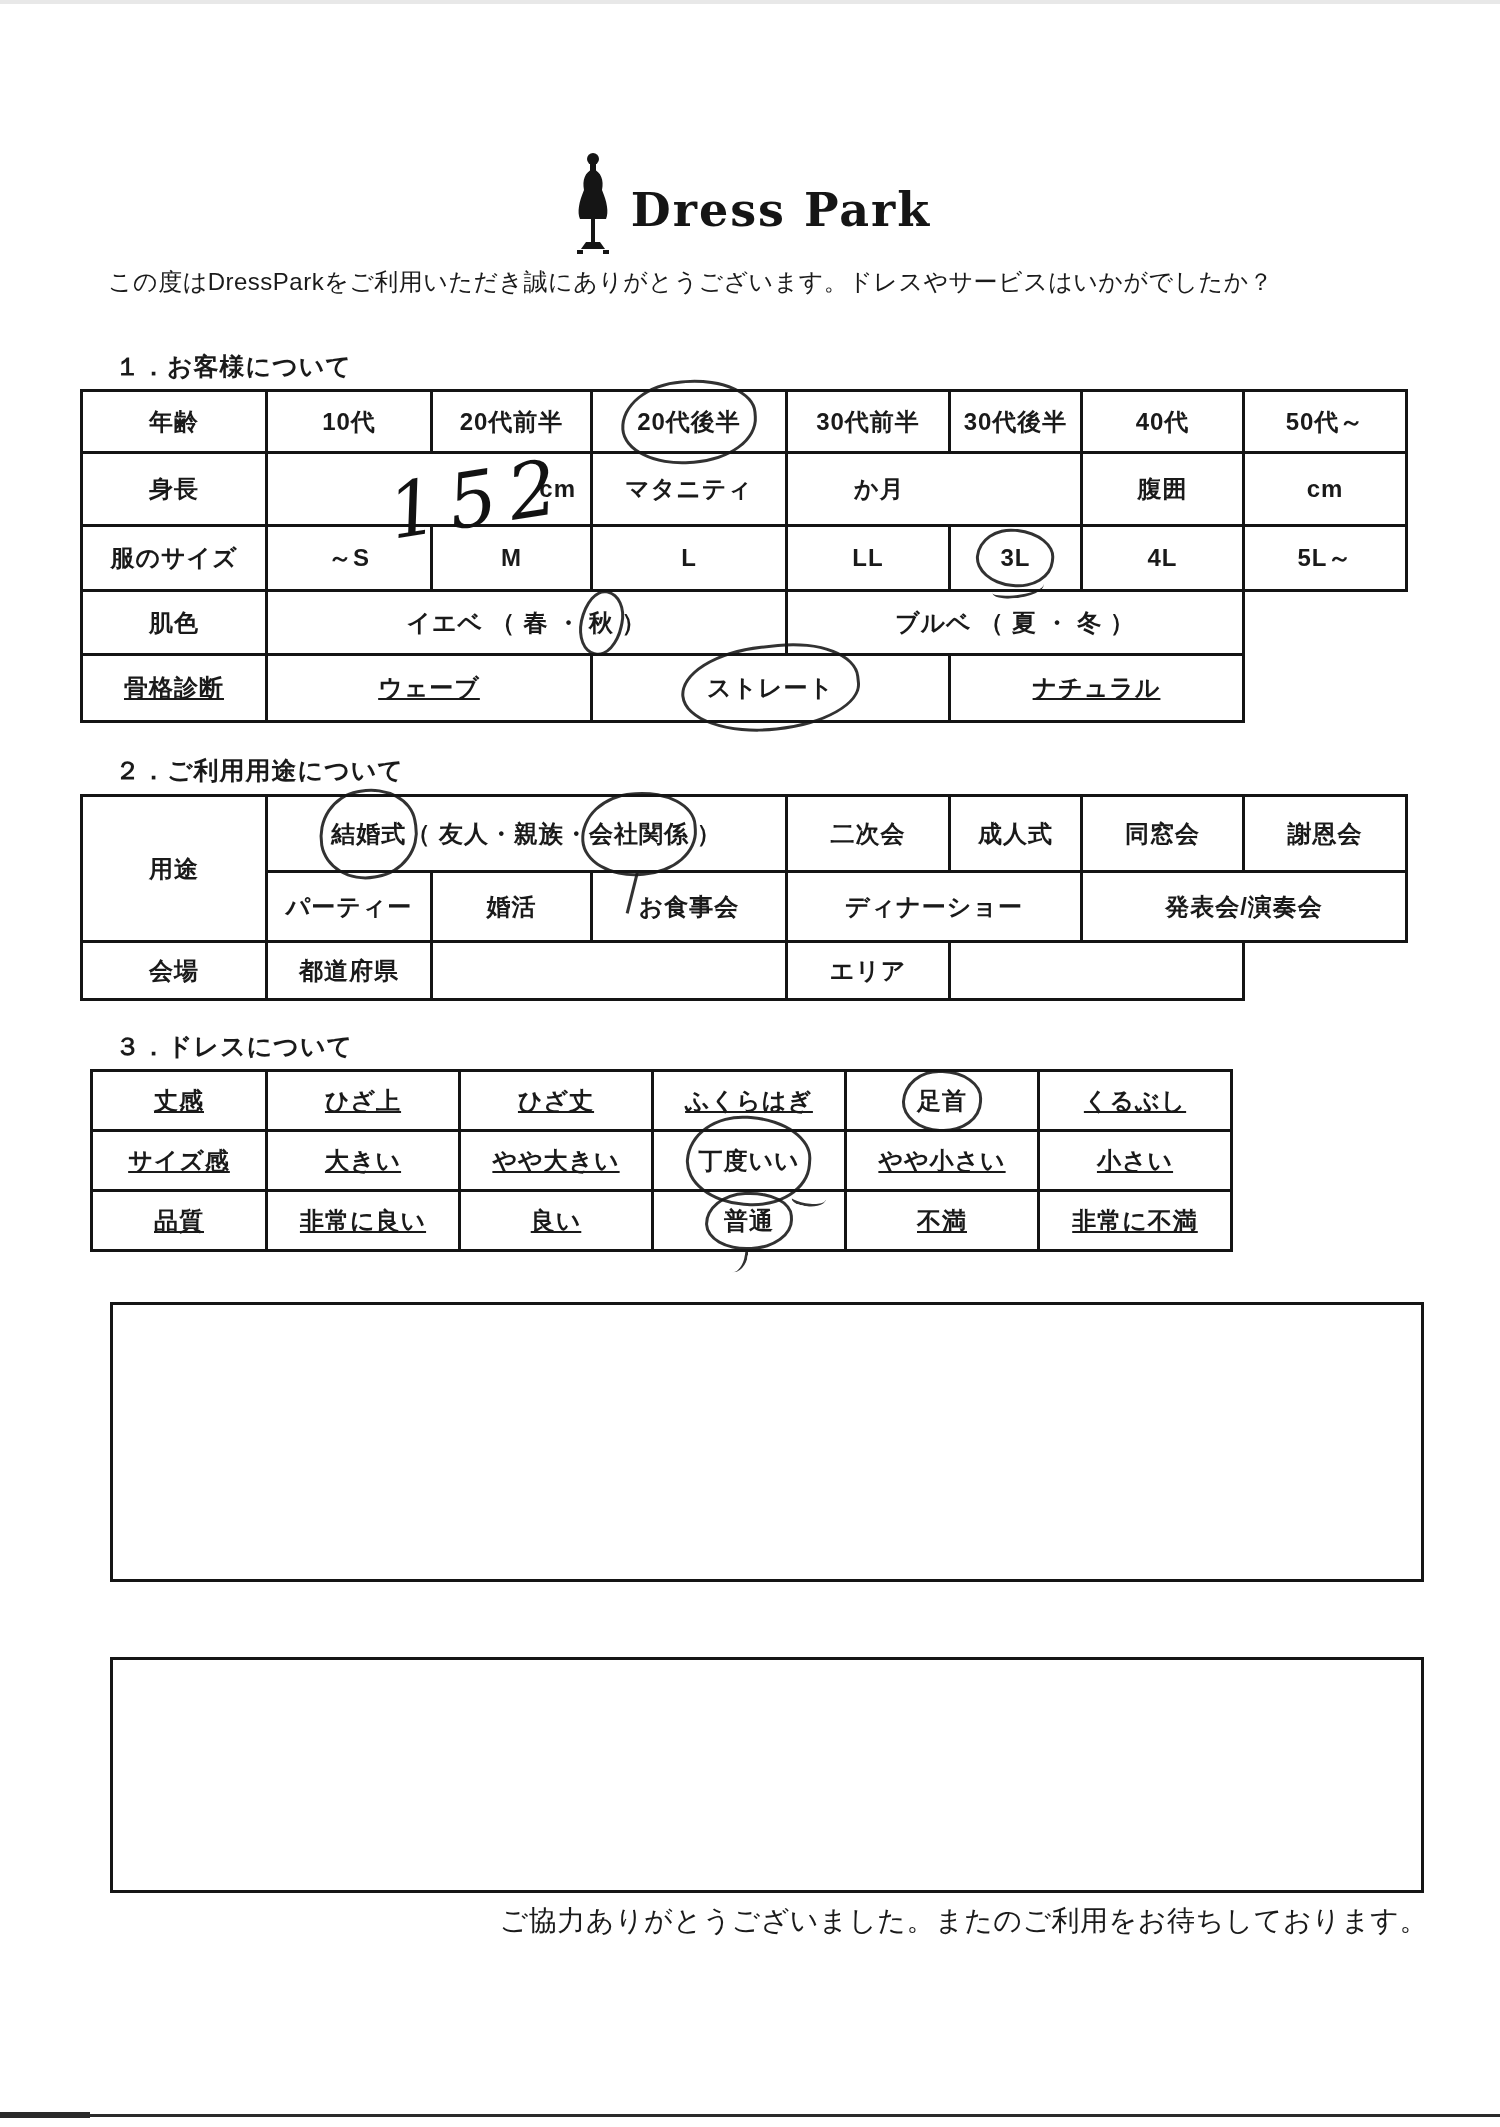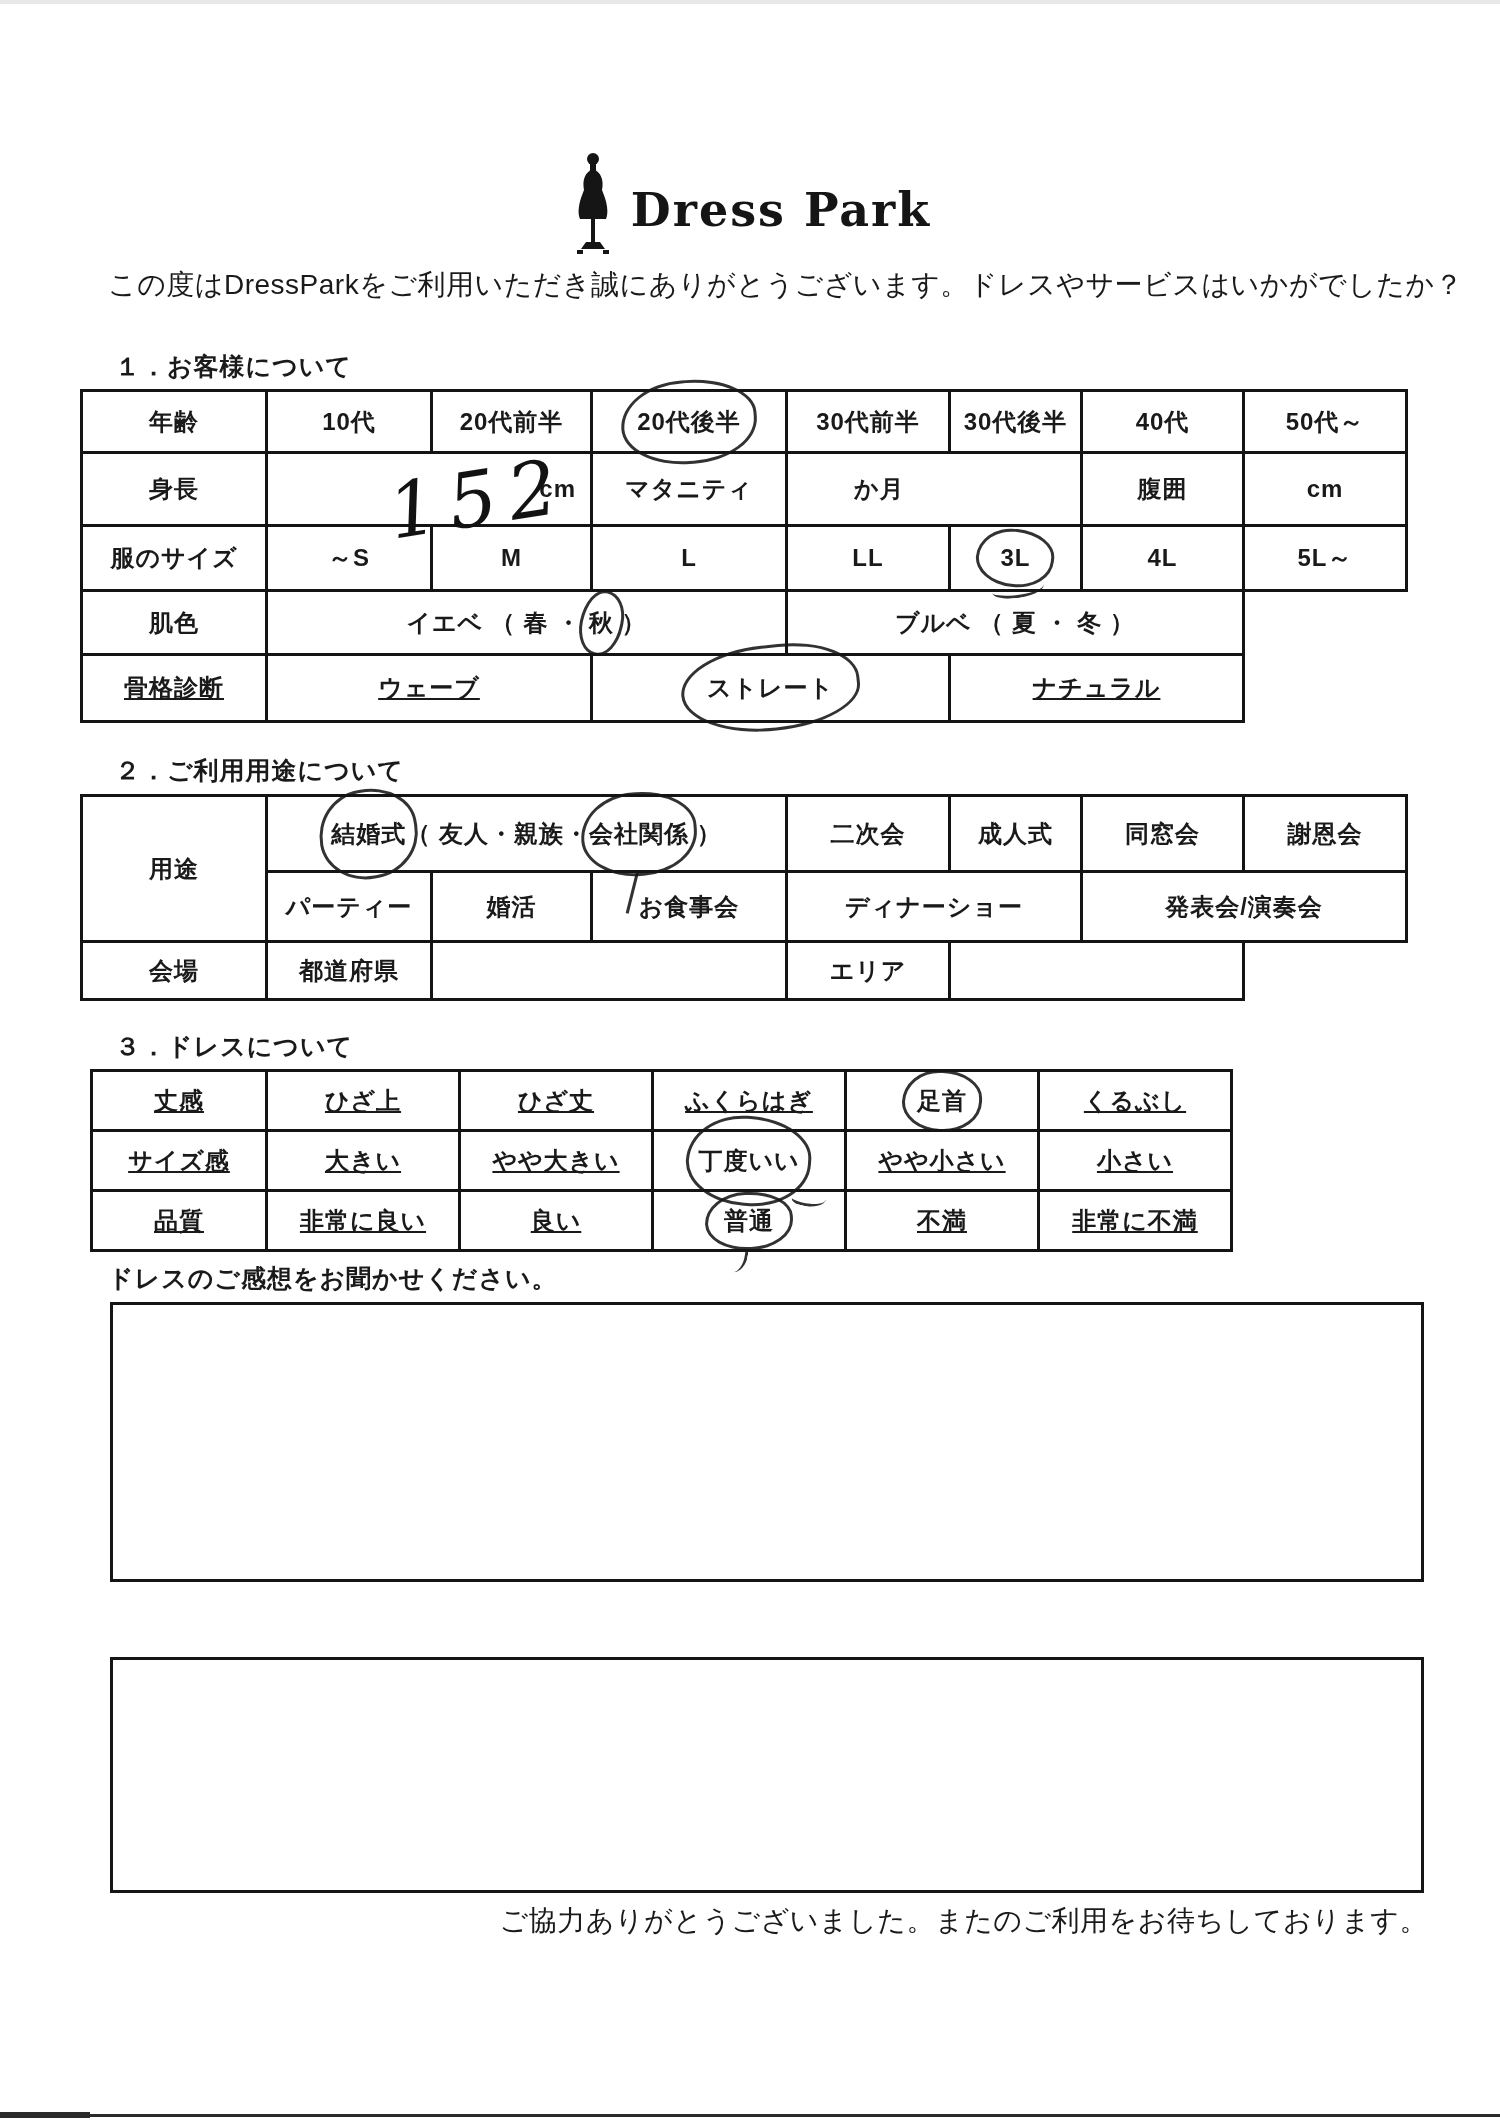--- a/index.html
+++ b/index.html
@@ -10,21 +10,21 @@
     background:#ffffff;
     font-family:"Liberation Sans","DejaVu Sans",sans-serif;
     color:#1a1a1a;
     overflow:hidden;
   }
   
   .logo{position:absolute;top:148px;left:0;right:0;display:flex;justify-content:center;align-items:center;gap:14px;}
   .logo svg{display:block;}
   .brand{font-family:"DejaVu Serif","Liberation Serif",serif;font-weight:700;font-size:46px;letter-spacing:2px;color:#151515;transform:translateY(6px);}
   
-  .intro1{position:absolute;left:108px;top:262px;font-size:28px;letter-spacing:.5px;white-space:nowrap;}
+  .intro1{position:absolute;left:108px;top:262px;font-size:24px;letter-spacing:.5px;white-space:nowrap;}
   .intro2{position:absolute;left:108px;top:301px;font-size:24px;font-weight:700;letter-spacing:.5px;white-space:nowrap;border-bottom:3px solid #151515;padding:0 8px 3px 0;}
   .sec-h{position:absolute;font-size:25px;font-weight:700;letter-spacing:1px;white-space:nowrap;}
   .h-s1{left:115px;top:346px;}
   .h-s2{left:115px;top:750px;}
   .h-s3{left:115px;top:1026px;}
   .h-s4{left:112px;top:1600px;font-size:26px;}
   .fb-label{position:absolute;left:108px;top:1258px;font-size:25px;font-weight:700;letter-spacing:1px;}
   .closing{position:absolute;right:72px;top:1898px;font-size:28px;letter-spacing:.5px;white-space:nowrap;}
   
   table{position:absolute;border-collapse:collapse;table-layout:fixed;}
@@ -228,21 +228,20 @@
       <td>品質</td>
       <td>非常に良い</td>
       <td>良い</td>
       <td><span class="hand c-futsu">普通</span></td>
       <td>不満</td>
       <td>非常に不満</td>
     </tr>
   </tbody>
     </table>
 
-  <div class="fb-label">ドレスのご感想をお聞かせください。</div>
   <div class="box box1"></div>
 
   <div class="box box2"></div>
 
   <div class="closing">ご協力ありがとうございました。またのご利用をお待ちしております。</div>
 
   <div class="hw-152">152</div>
 
   <div class="scanline"></div>
 

